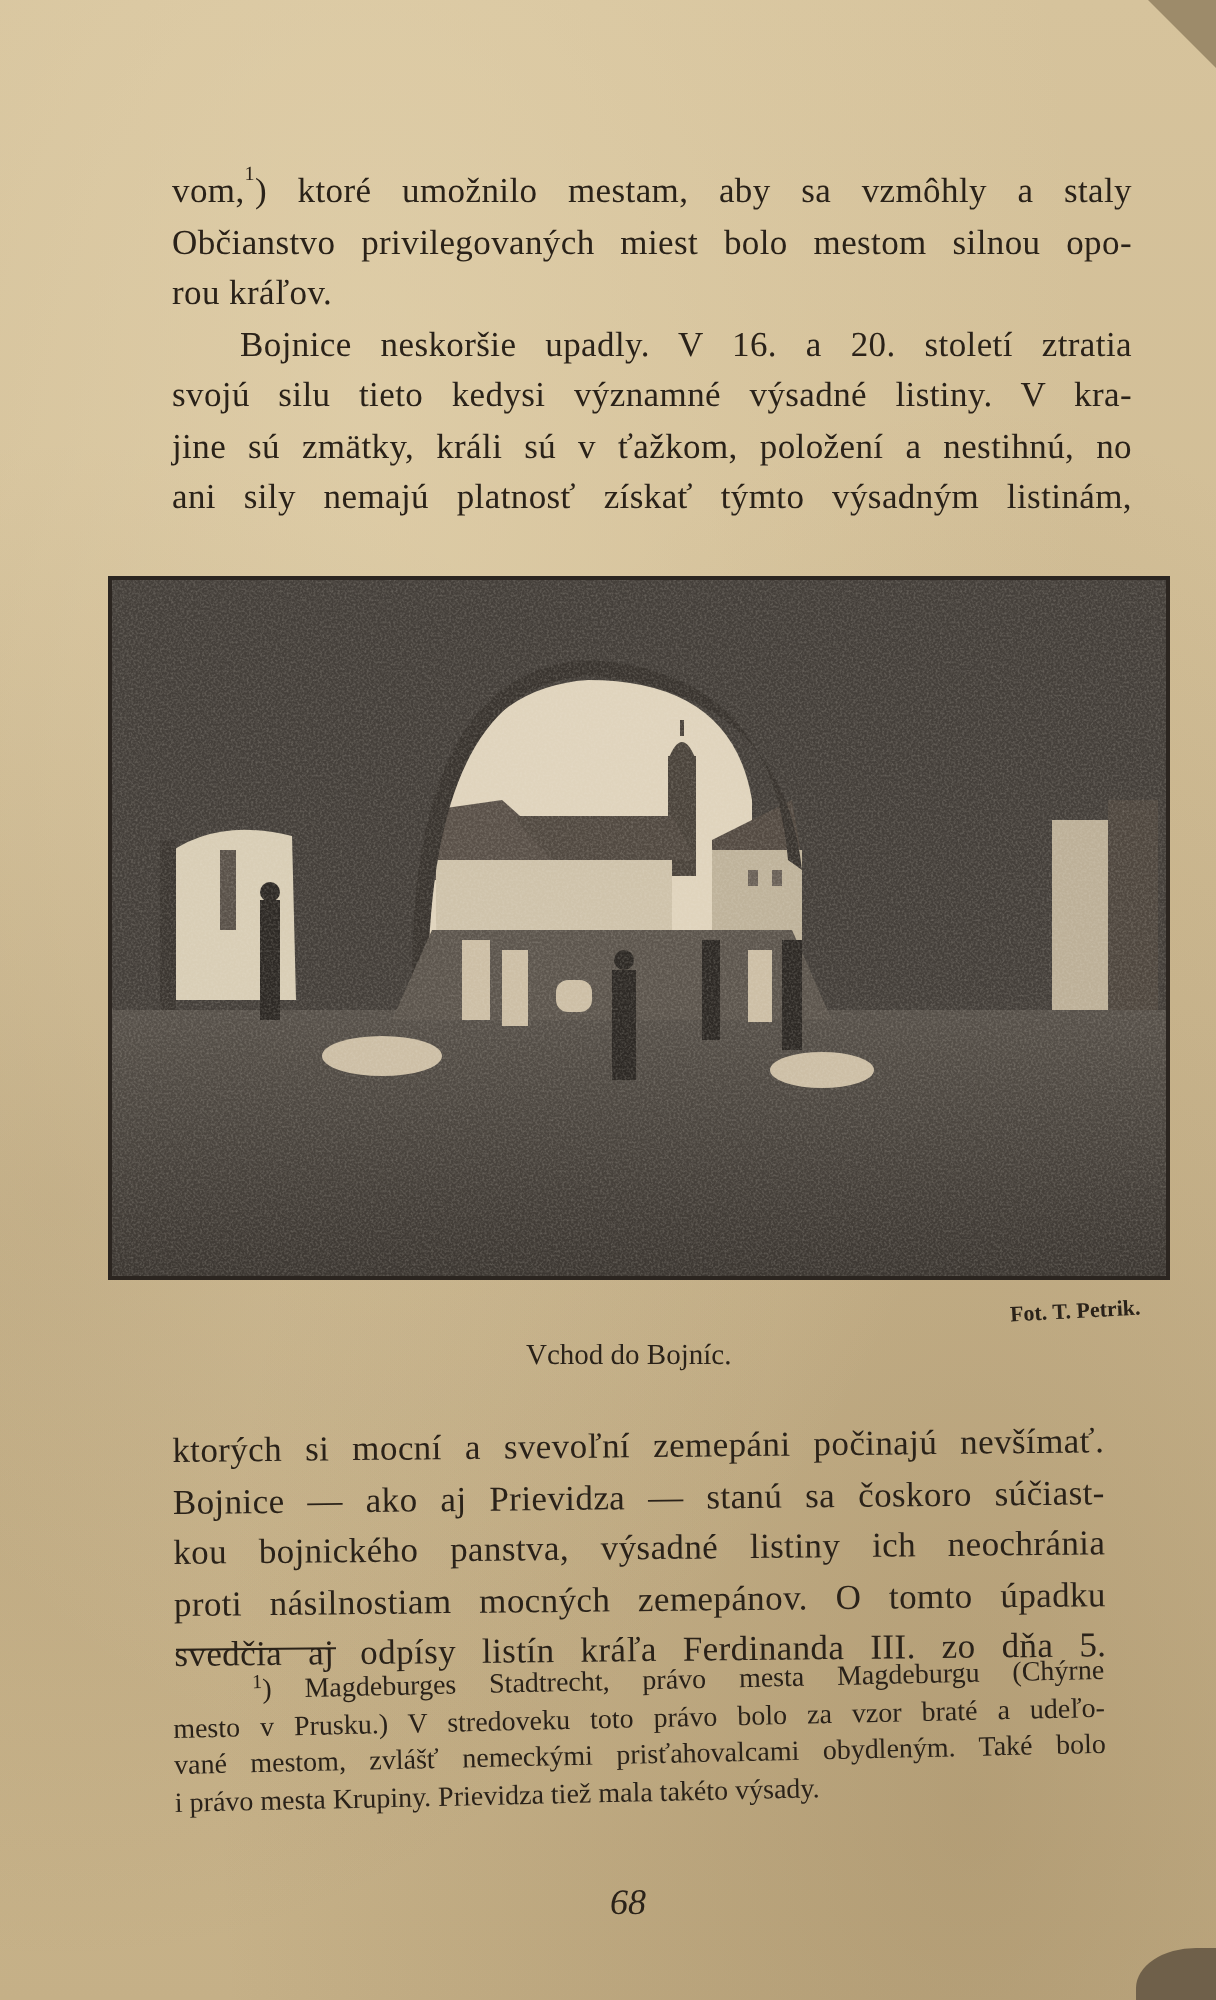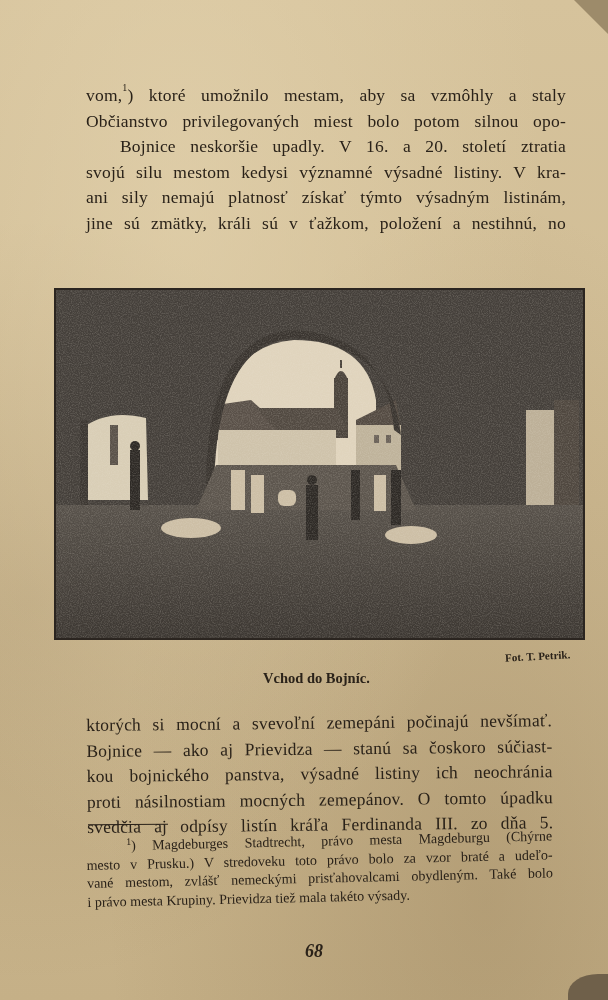--- a/index.html
+++ b/index.html
@@ -44,49 +44,50 @@
     background: #4a4540;
     overflow: hidden;
   }
   .photo svg { display: block; }
   .credit {
     position: absolute; left: 505px; top: 650px;
     font-size: 11px; font-weight: bold; transform: rotate(-3deg);
     white-space: nowrap;
   }
   .caption {
-    position: absolute; left: 263px; top: 670px; font-size: 14.5px; white-space: nowrap; font-weight: bold;
+    position: absolute; left: 263px; top: 670px; font-size: 14.5px; white-space: nowrap;
   }
   .rule {
     position: absolute; left: 88px; top: 824px; width: 80px; height: 0;
     border-top: 1.5px solid #2a2219; transform: rotate(-0.5deg);
   }
   #footnote {
     position: absolute; left: 86px; top: 838px; width: 466px;
     font-size: 14px; line-height: 18.5px; transform: rotate(-1.3deg); transform-origin: left top;
   }
   #footnote .line.indent { padding-left: 40px; }
   .page-num {
-    position: absolute; left: 305px; top: 941px; font-size: 18px; font-style: italic; font-weight: bold;
+    position: absolute; left: 305px; top: 941px; font-size: 18px; font-style: italic;
   }
 </style>
 </head>
 <body>
 
 <div class="page">
   <div class="corner-tr"></div>
   <div class="corner-br"></div>
 
   <div class="text-block" id="top-text">
     <span class="line"><span>vom,</span><sup>1</sup><span>) ktoré umožnilo mestam, aby sa vzmôhly a staly</span></span>
-    <span class="line">Občianstvo privilegovaných miest bolo potom silnou opo-</span>
+    <span class="line">Občianstvo privilegovaných miest bolo mestom silnou opo-</span>
+    <span class="line last">rou kráľov.</span>
     <span class="line indent">Bojnice neskoršie upadly. V 16. a 20. století ztratia</span>
-    <span class="line">svojú silu mestom kedysi významné výsadné listiny. V kra-</span>
+    <span class="line">svojú silu tieto kedysi významné výsadné listiny. V kra-</span>
+    <span class="line">jine sú zmätky, králi sú v ťažkom, položení a nestihnú, no</span>
     <span class="line">ani sily nemajú platnosť získať týmto výsadným listinám,</span>
-    <span class="line">jine sú zmätky, králi sú v ťažkom, položení a nestihnú, no</span>
   </div>
 
   <div class="photo" title="Archway gate with church tower and village street, people standing in foreground">
     <svg width="527" height="348" viewBox="0 0 527 348">
       <defs>
         <filter id="grain" x="0" y="0" width="100%" height="100%">
           <feTurbulence type="fractalNoise" baseFrequency="0.9" numOctaves="2" seed="3"></feTurbulence>
           <feColorMatrix type="matrix" values="0 0 0 0 0.85  0 0 0 0 0.8  0 0 0 0 0.7  0 0 0 0.9 -0.35"></feColorMatrix>
         </filter>
         <linearGradient id="ground" x1="0" y1="0" x2="0" y2="1">

